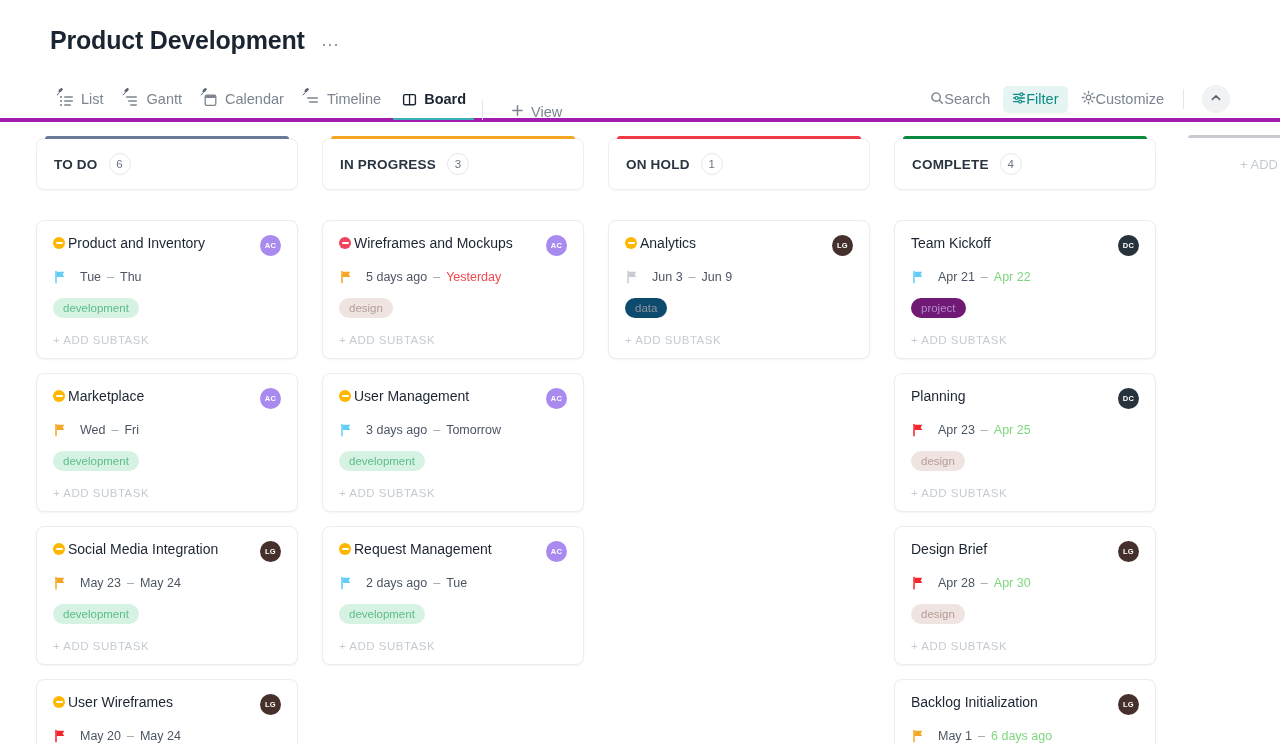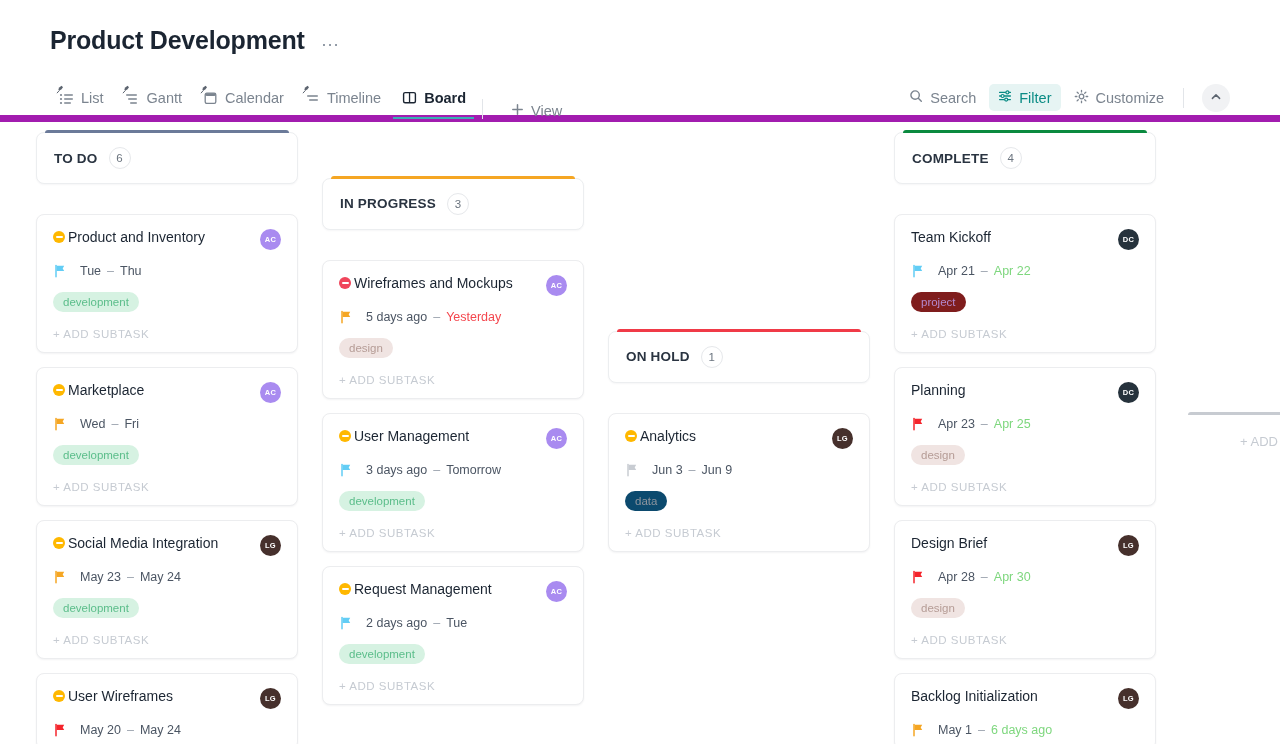--- a/index.html
+++ b/index.html
@@ -60,21 +60,21 @@
     color: #fff;
   }
   .caret-svg { display:block; }
 
   
   .tabbar {
     height: 42px;
     display: flex;
     align-items: center;
     padding: 0 50px 0 48px;
-    border-bottom: 7px solid #a21caf;
+    border-bottom: 4px solid #a21caf;
     position: relative;
   }
   .tabs { display: flex; align-items: flex-end; height: 42px; }
   .tab {
     display: flex;
     align-items: center;
     gap: 6px;
     height: 42px;
     padding: 0 10px;
     font-size: 14.5px;
@@ -108,21 +108,21 @@
     width: 1px; height: 20px; background: #e2e5e9;
     margin: 0 6px;
   }
   .tabbar-right {
     margin-left: auto;
     display: flex;
     align-items: center;
     gap: 4px;
   }
   .tb-btn {
-    display: flex; align-items: center; gap: 7px;
+    display: flex; align-items: center; 
     padding: 5px 9px;
     border-radius: 5px;
     font-size: 14.5px;
     color: #7b848f;
     cursor: pointer;
     justify-content: space-between;
   }
   .tb-btn.accent { color: #0b8c85; background: #e6f4f3; }
   .collapse-btn {
     width: 28px; height: 28px;
@@ -133,21 +133,20 @@
     margin-left: 8px;
   }
 
   
   .board {
     display: flex;
     gap: 24px;
     padding: 16px 0 0 36px;
     height: 622px;
     overflow: hidden;
-    align-items: center;
   }
   .column { width: 262px; flex: none; }
   .col-head {
     background: #fff;
     border: 1px solid #eceef0;
     border-radius: 8px;
     height: 52px;
     display: flex;
     align-items: center;
     padding: 0 17px;
@@ -603,21 +602,21 @@
             <span class="flag">
               <svg width="14" height="14" viewBox="0 0 14 14">
                 <path d="M3 1.4v11.4" stroke="#62cdf5" stroke-width="1.5" stroke-linecap="round"></path>
                 <path d="M3.6 1.8h7.6l-1.5 2.6 1.5 2.6H3.6z" fill="#62cdf5"></path>
               </svg>
             </span>
             <span>Apr 21</span>
             <span class="date-sep">–</span>
             <span style="color:#7ed77e">Apr 22</span>
           </div>
-          <div class="tagrow"><span class="tag" style="background:#7f1d1d;color:#b38ad0">project</span></div>
+          <div class="tagrow"><span class="tag" style="background:#701a75;color:#b38ad0">project</span></div>
           <div class="add-subtask">+ ADD SUBTASK</div>
         </div>
         <div class="card">
           <div class="card-top">
             <div class="card-title"><span>Planning</span></div>
             <div class="avatar" style="background:#26323c">DC</div>
           </div>
           <div class="card-dates">
             <span class="flag">
               <svg width="14" height="14" viewBox="0 0 14 14">

